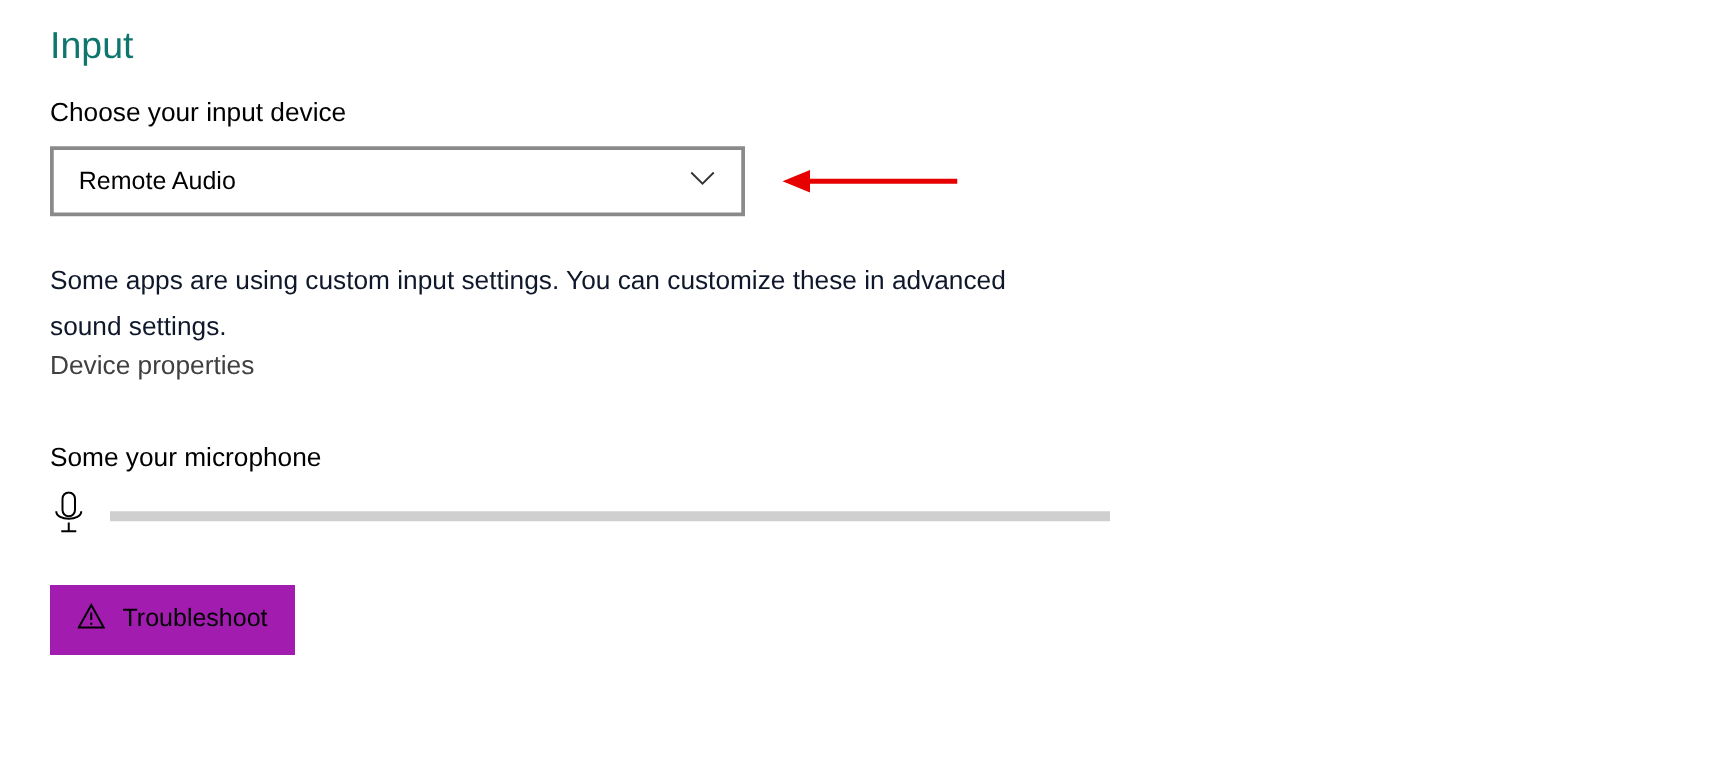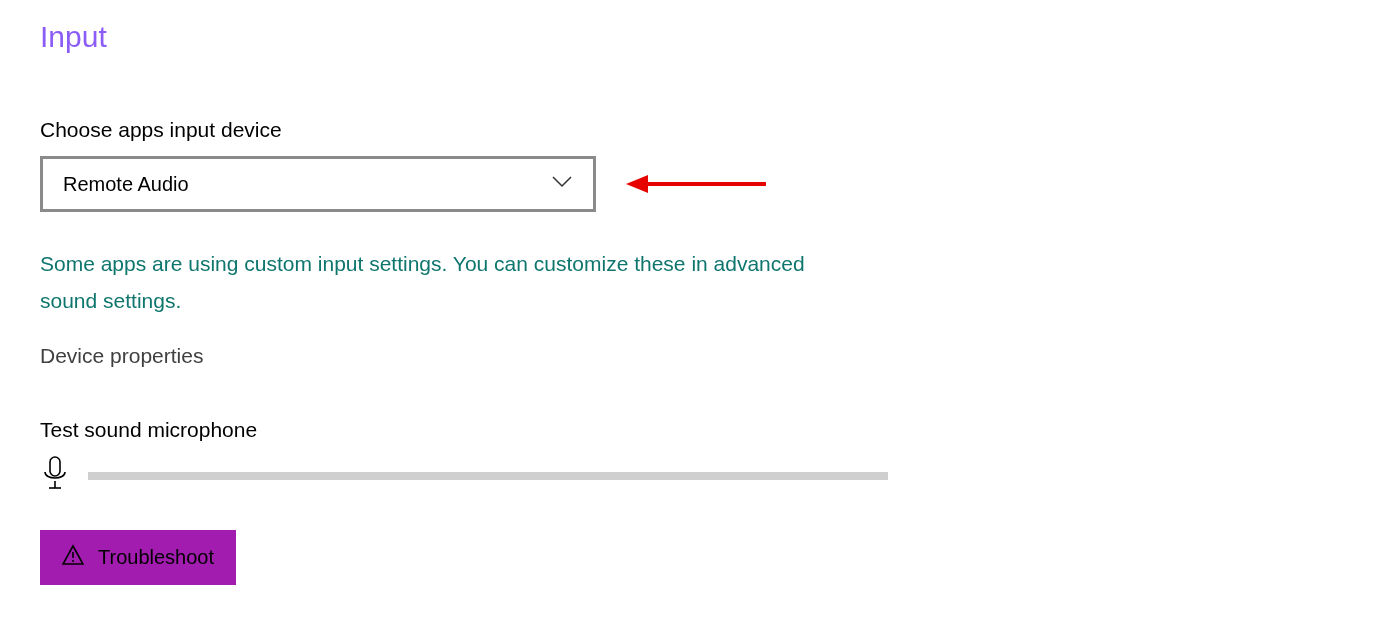--- a/index.html
+++ b/index.html
@@ -11,22 +11,22 @@
       font-family: "Segoe UI", Tahoma, Geneva, sans-serif;
       background: #ffffff;
       color: #000000;
       width: 1380px;
       height: 620px;
       padding: 20px 40px;
     }
     .section-title {
       font-size: 30px;
       font-weight: 400;
-      color: #8b5cf6;
-      margin-bottom: 64px;
+      color: #0f766e;
+      margin-bottom: 25px;
     }
     .field-label {
       font-size: 21px;
       color: #000;
       margin-bottom: 14px;
     }
     .dropdown-row {
       display: flex;
       align-items: center;
       margin-bottom: 34px;
@@ -50,24 +50,23 @@
       width: 22px;
       height: 14px;
     }
     .arrow-annotation {
       margin-left: 30px;
       display: flex;
       align-items: center;
     }
     .info-text {
       font-size: 21px;
-      color: #0f766e;
+      color: #0f172a;
       line-height: 1.75;
       max-width: 815px;
-      margin-bottom: 24px;
     }
     .link {
       font-size: 21px;
       color: #404040;
       cursor: pointer;
       display: inline-block;
       margin-bottom: 50px;
     }
     .mic-test-row {
       display: flex;
@@ -101,21 +100,21 @@
       margin-right: 14px;
     }
   </style>
 </head>
 <body>
 
 
 
 <h1 class="section-title">Input</h1>
 
-<div class="field-label">Choose apps input device</div>
+<div class="field-label">Choose your input device</div>
 
 <div class="dropdown-row">
   <div class="dropdown">
     <span class="dropdown-text">Remote Audio</span>
     <span>
       <svg class="chevron-icon" viewBox="0 0 22 14">
         <polyline points="2,2 11,11 20,2" fill="none" stroke="#333" stroke-width="1.5"></polyline>
       </svg>
     </span>
   </div>
@@ -124,21 +123,21 @@
       <line x1="140" y1="15" x2="18" y2="15" stroke="#e60000" stroke-width="4"></line>
       <polygon points="0,15 22,6 22,24" fill="#e60000"></polygon>
     </svg>
   </div>
 </div>
 
 <div class="info-text">Some apps are using custom input settings. You can customize these in advanced sound settings.</div>
 
 <a class="link">Device properties</a>
 
-<div class="field-label">Test sound microphone</div>
+<div class="field-label">Some your microphone</div>
 
 <div class="mic-test-row">
   <span>
     <svg class="mic-icon" viewBox="0 0 30 36">
       <rect x="10" y="1" width="10" height="19" rx="5" fill="none" stroke="#000" stroke-width="1.6"></rect>
       <path d="M 5 16 C 5 24, 25 24, 25 16" fill="none" stroke="#000" stroke-width="1.6"></path>
       <line x1="15" y1="25" x2="15" y2="32" stroke="#000" stroke-width="1.6"></line>
       <line x1="9" y1="32" x2="21" y2="32" stroke="#000" stroke-width="1.6"></line>
     </svg>
   </span>

